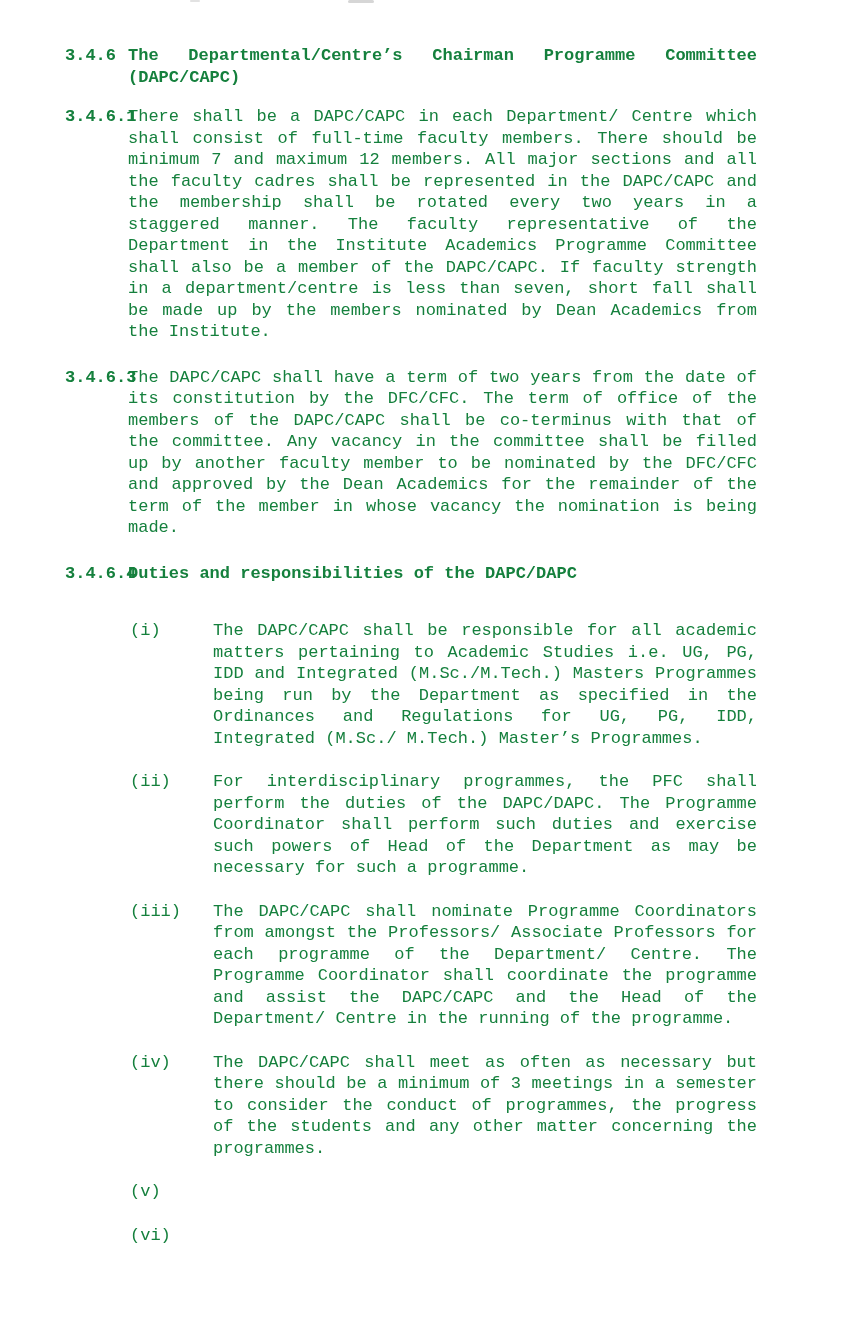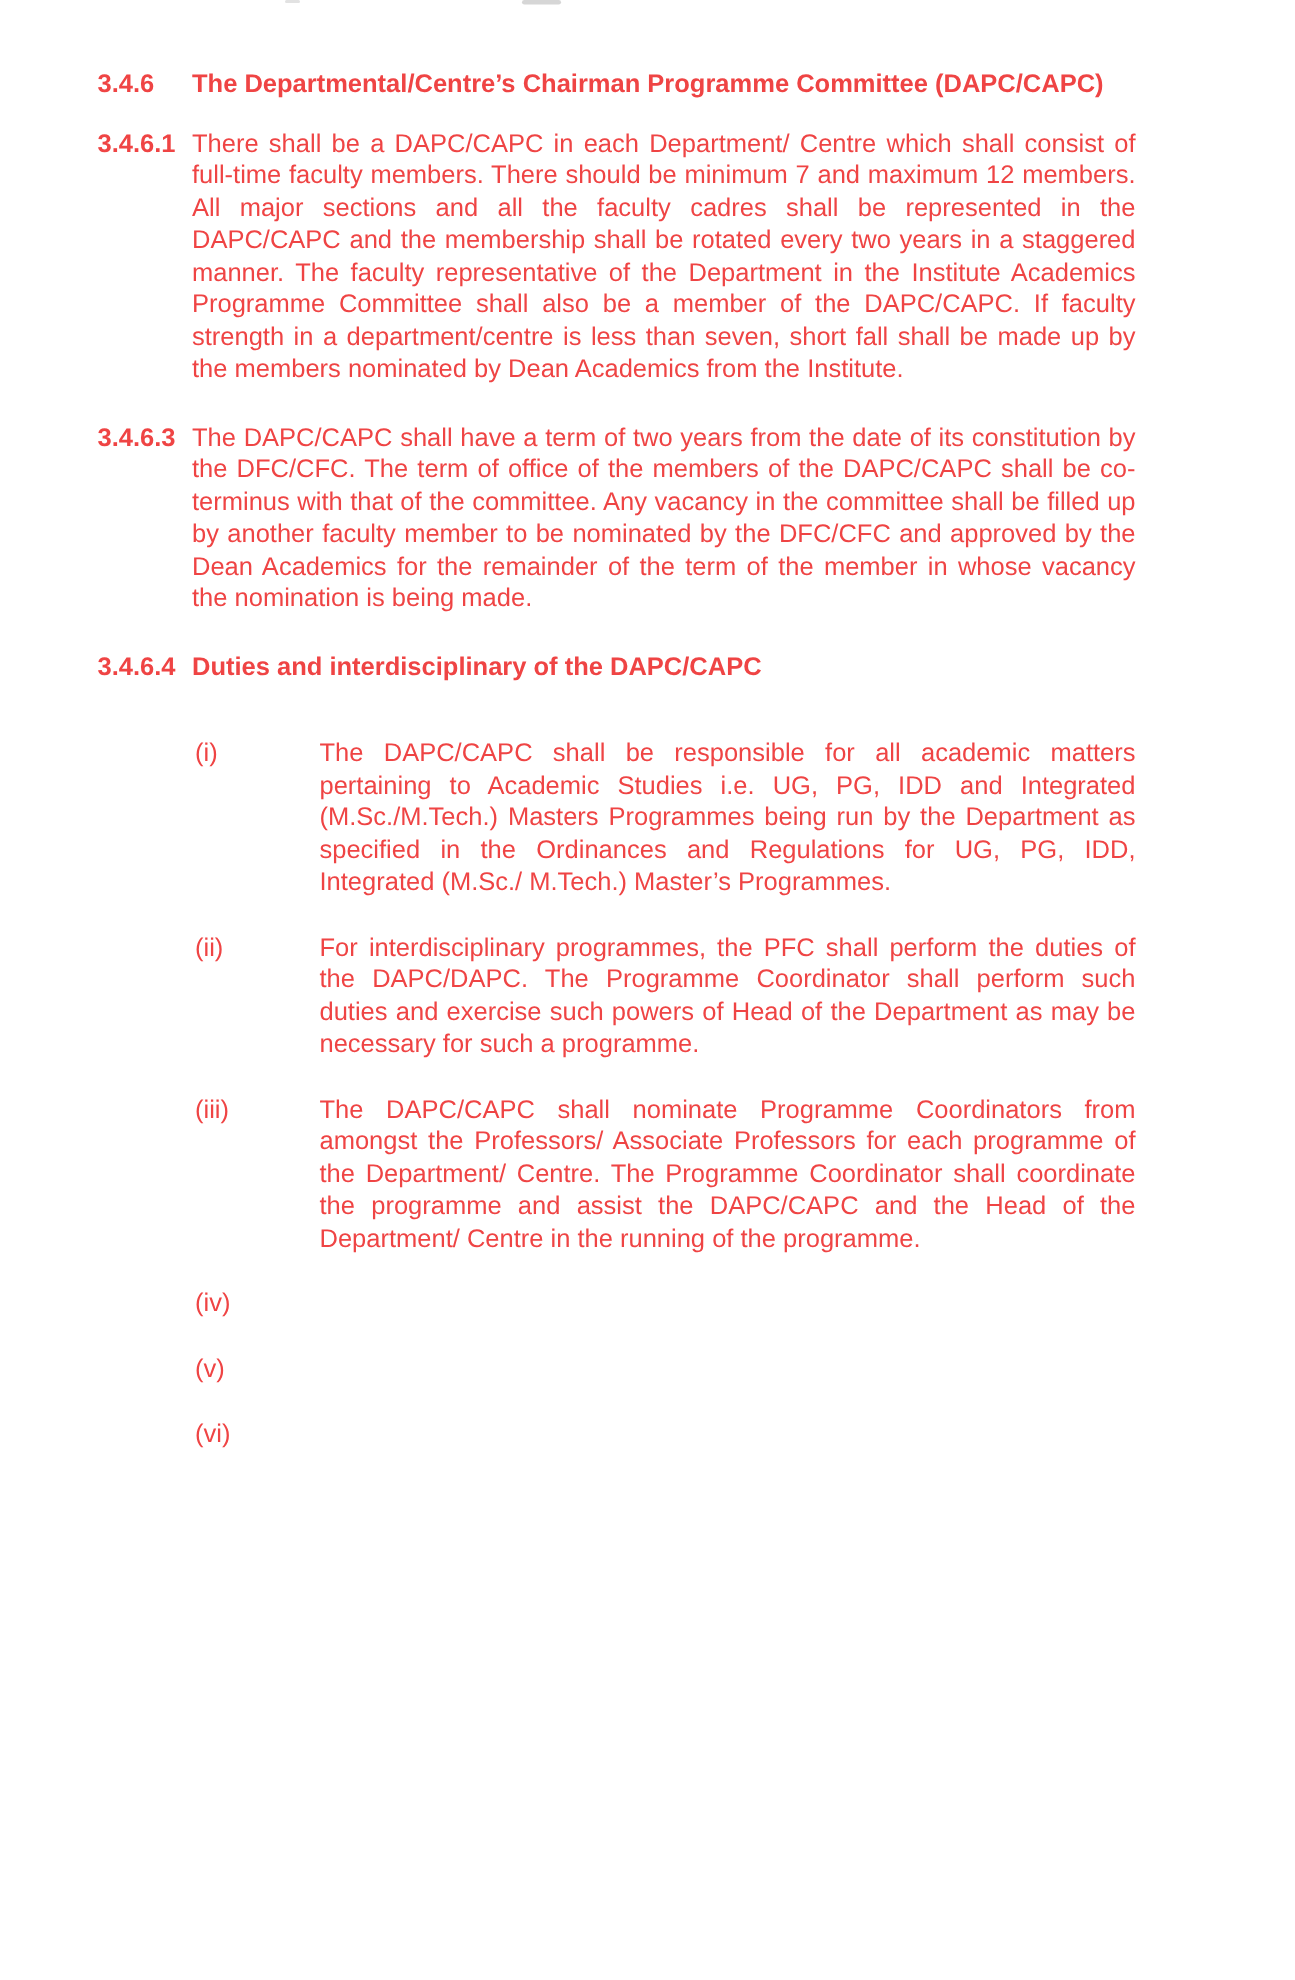--- a/index.html
+++ b/index.html
@@ -3,22 +3,22 @@
 <meta charset="utf-8">
 <style>
   * { margin: 0; padding: 0; box-sizing: border-box; }
   html, body { background: #ffffff; }
   .page {
     position: relative;
     width: 863px;
     height: 1320px;
     background: #ffffff;
     overflow: hidden;
-    font-family: Liberation Sans, sans-serif;
-    color: #ef4444;
+    font-family: Liberation Mono, monospace;
+    color: #15803d;
   }
   .scan-artifact {
     position: absolute;
     top: 0;
     left: 348px;
     width: 26px;
     height: 3px;
     background: #d6d6d6;
     border-radius: 2px;
   }
@@ -63,38 +63,39 @@
     </div>
 
 
     <div class="block">
       <span class="num">3.4.6.3</span>
       <div class="txt">The DAPC/CAPC shall have a term of two years from the date of its constitution by the DFC/CFC. The term of office of the members of the DAPC/CAPC shall be co-terminus with that of the committee. Any vacancy in the committee shall be filled up by another faculty member to be nominated by the DFC/CFC and approved by the Dean Academics for the remainder of the term of the member in whose vacancy the nomination is being made.</div>
     </div>
 
     <div class="block subheading">
       <span class="num">3.4.6.4</span>
-      <div class="txt">Duties and interdisciplinary of the DAPC/CAPC</div>
+      <div class="txt">Duties and responsibilities of the DAPC/DAPC</div>
     </div>
 
     <div class="list">
       <div class="item">
         <span class="marker">(i)</span>
         <div class="itxt">The DAPC/CAPC shall be responsible for all academic matters pertaining to Academic Studies i.e. UG, PG, IDD and Integrated (M.Sc./M.Tech.) Masters Programmes being run by the Department as specified in the Ordinances and Regulations for UG, PG, IDD, Integrated (M.Sc./ M.Tech.) Master’s Programmes.</div>
       </div>
       <div class="item">
         <span class="marker">(ii)</span>
         <div class="itxt">For interdisciplinary programmes, the PFC shall perform the duties of the DAPC/DAPC. The Programme Coordinator shall perform such duties and exercise such powers of Head of the Department as may be necessary for such a programme.</div>
       </div>
       <div class="item">
         <span class="marker">(iii)</span>
         <div class="itxt">The DAPC/CAPC shall nominate Programme Coordinators from amongst the Professors/ Associate Professors for each programme of the Department/ Centre. The Programme Coordinator shall coordinate the programme and assist the DAPC/CAPC and the Head of the Department/ Centre in the running of the programme.</div>
       </div>
       <div class="item">
         <span class="marker">(iv)</span>
+        <div class="itxt">The DAPC/CAPC shall meet as often as necessary but there should be a minimum of 3 meetings in a semester to consider the conduct of programmes, the progress of the students and any other matter concerning the programmes.</div>
       </div>
       <div class="item">
         <span class="marker">(v)</span>
       </div>
       <div class="item">
         <span class="marker">(vi)</span>
       </div>
     </div>
 
   </div>

